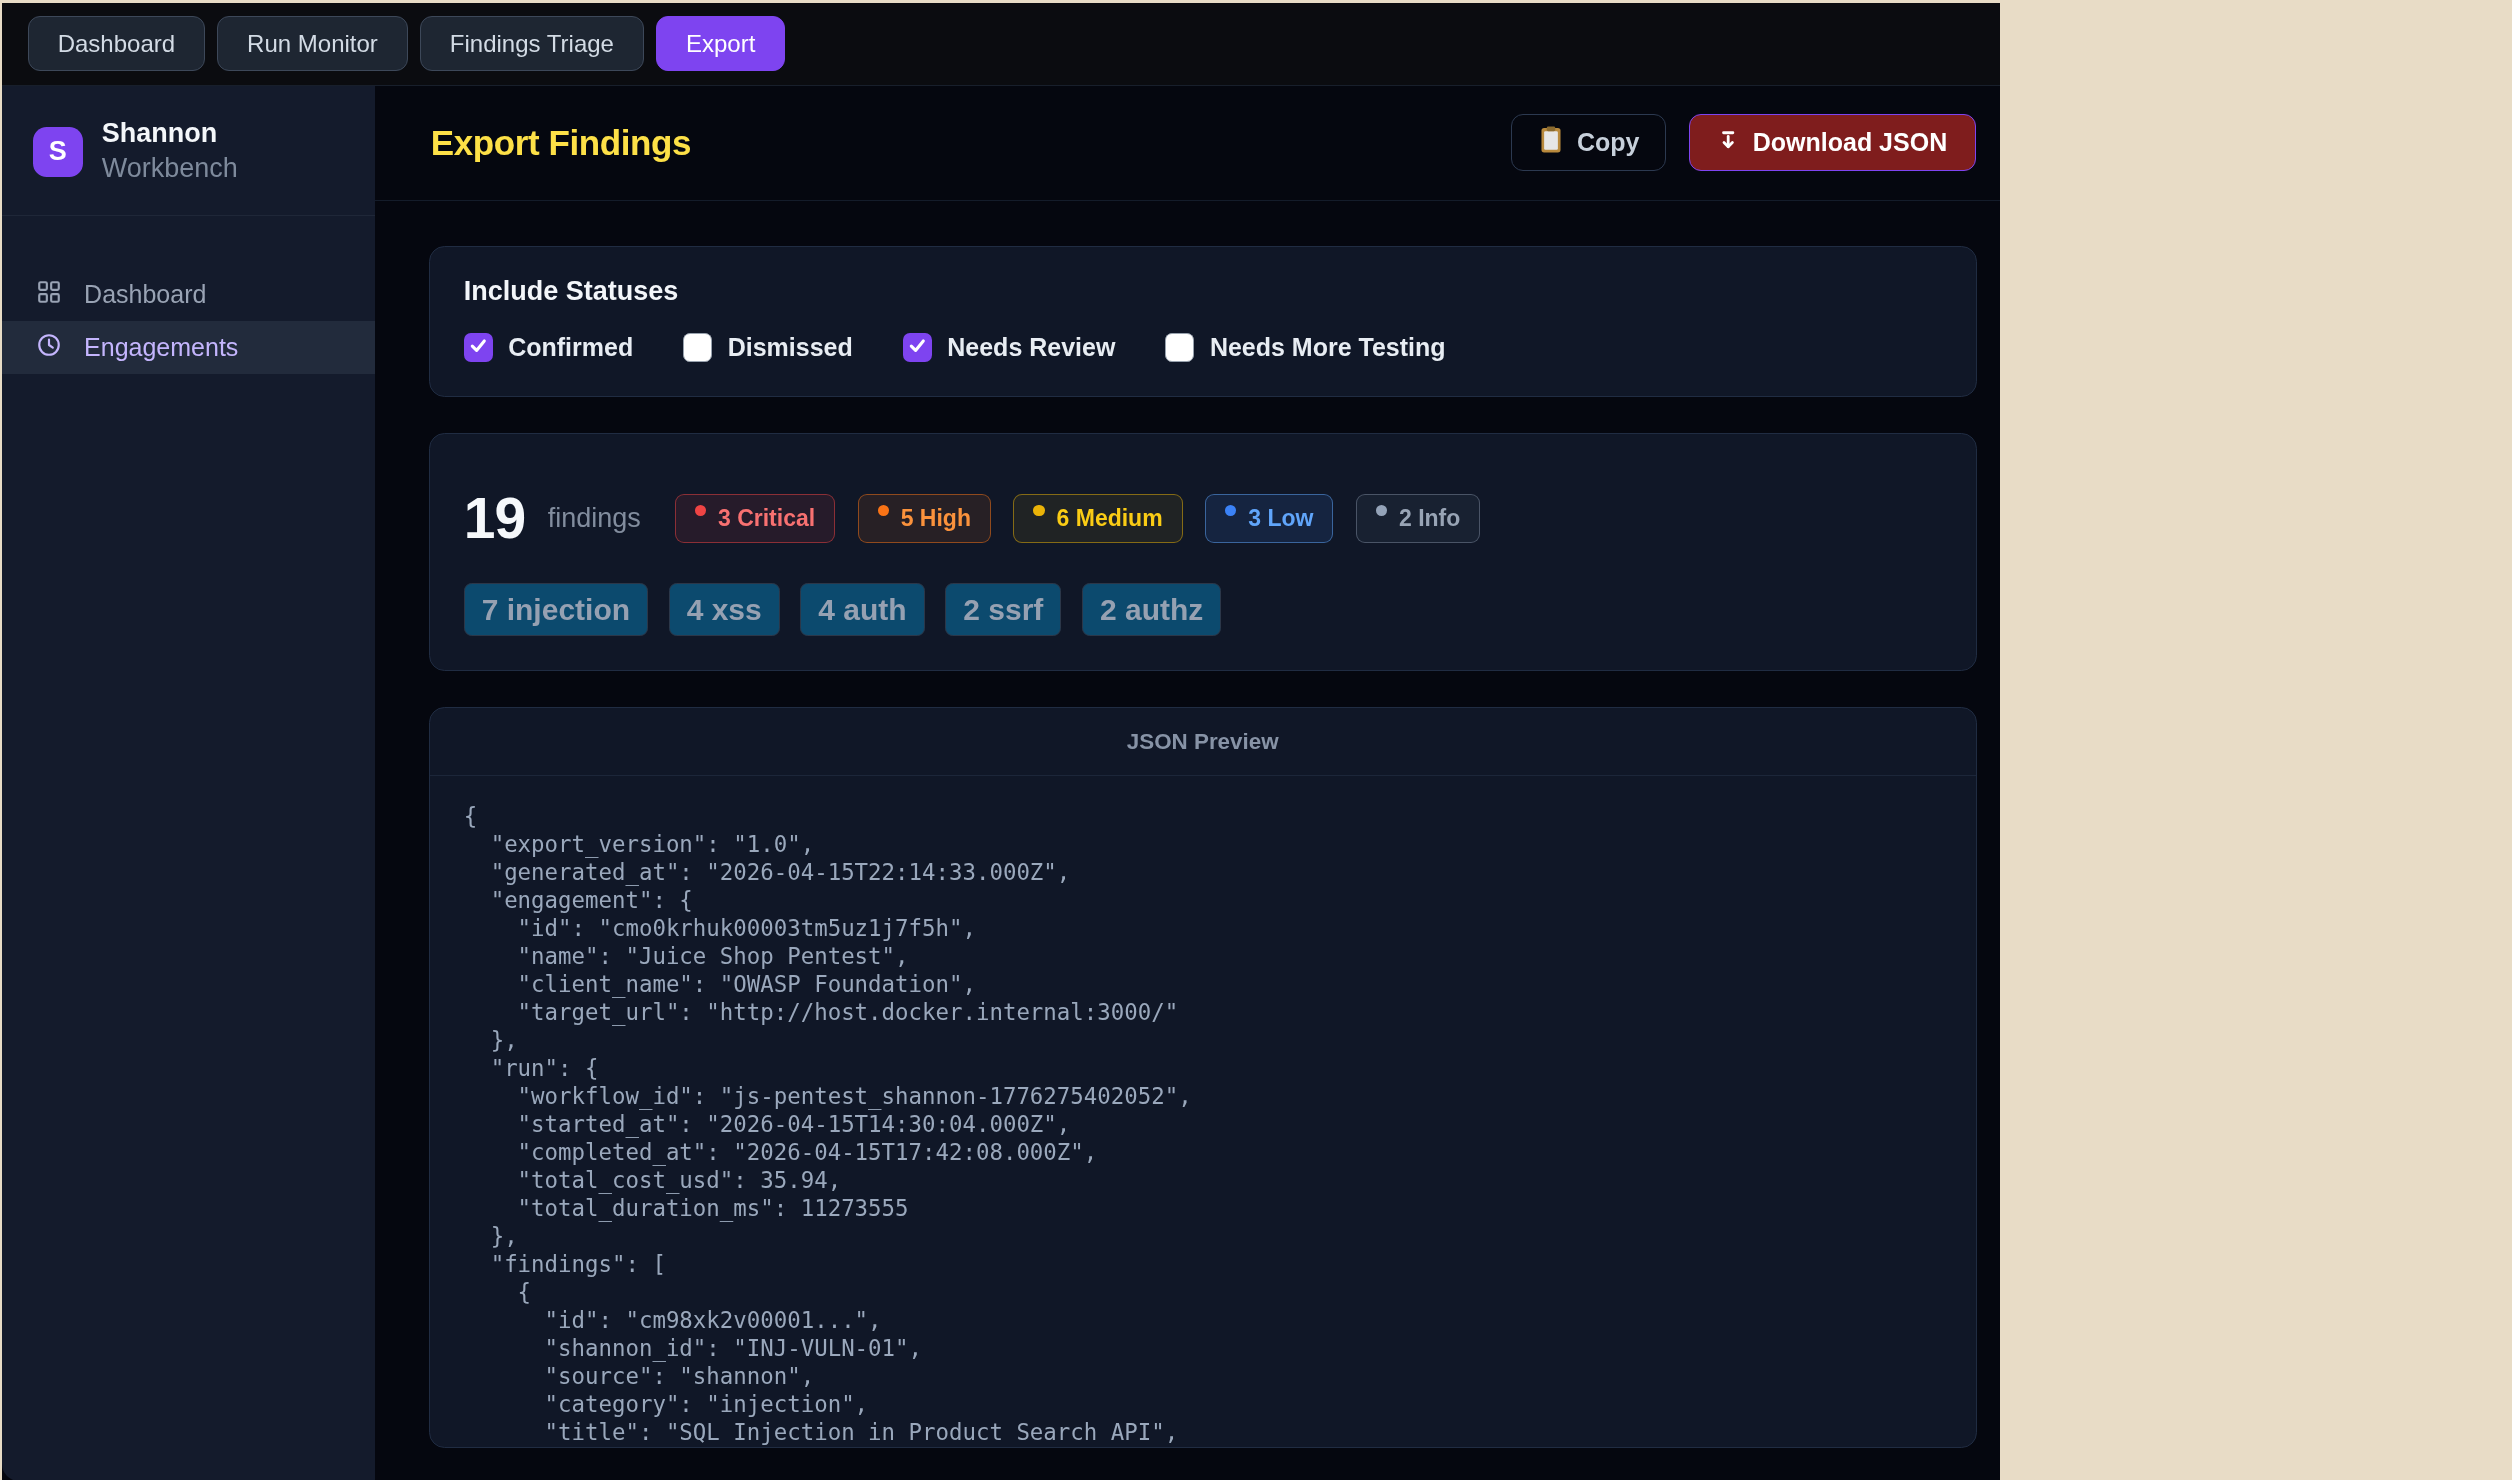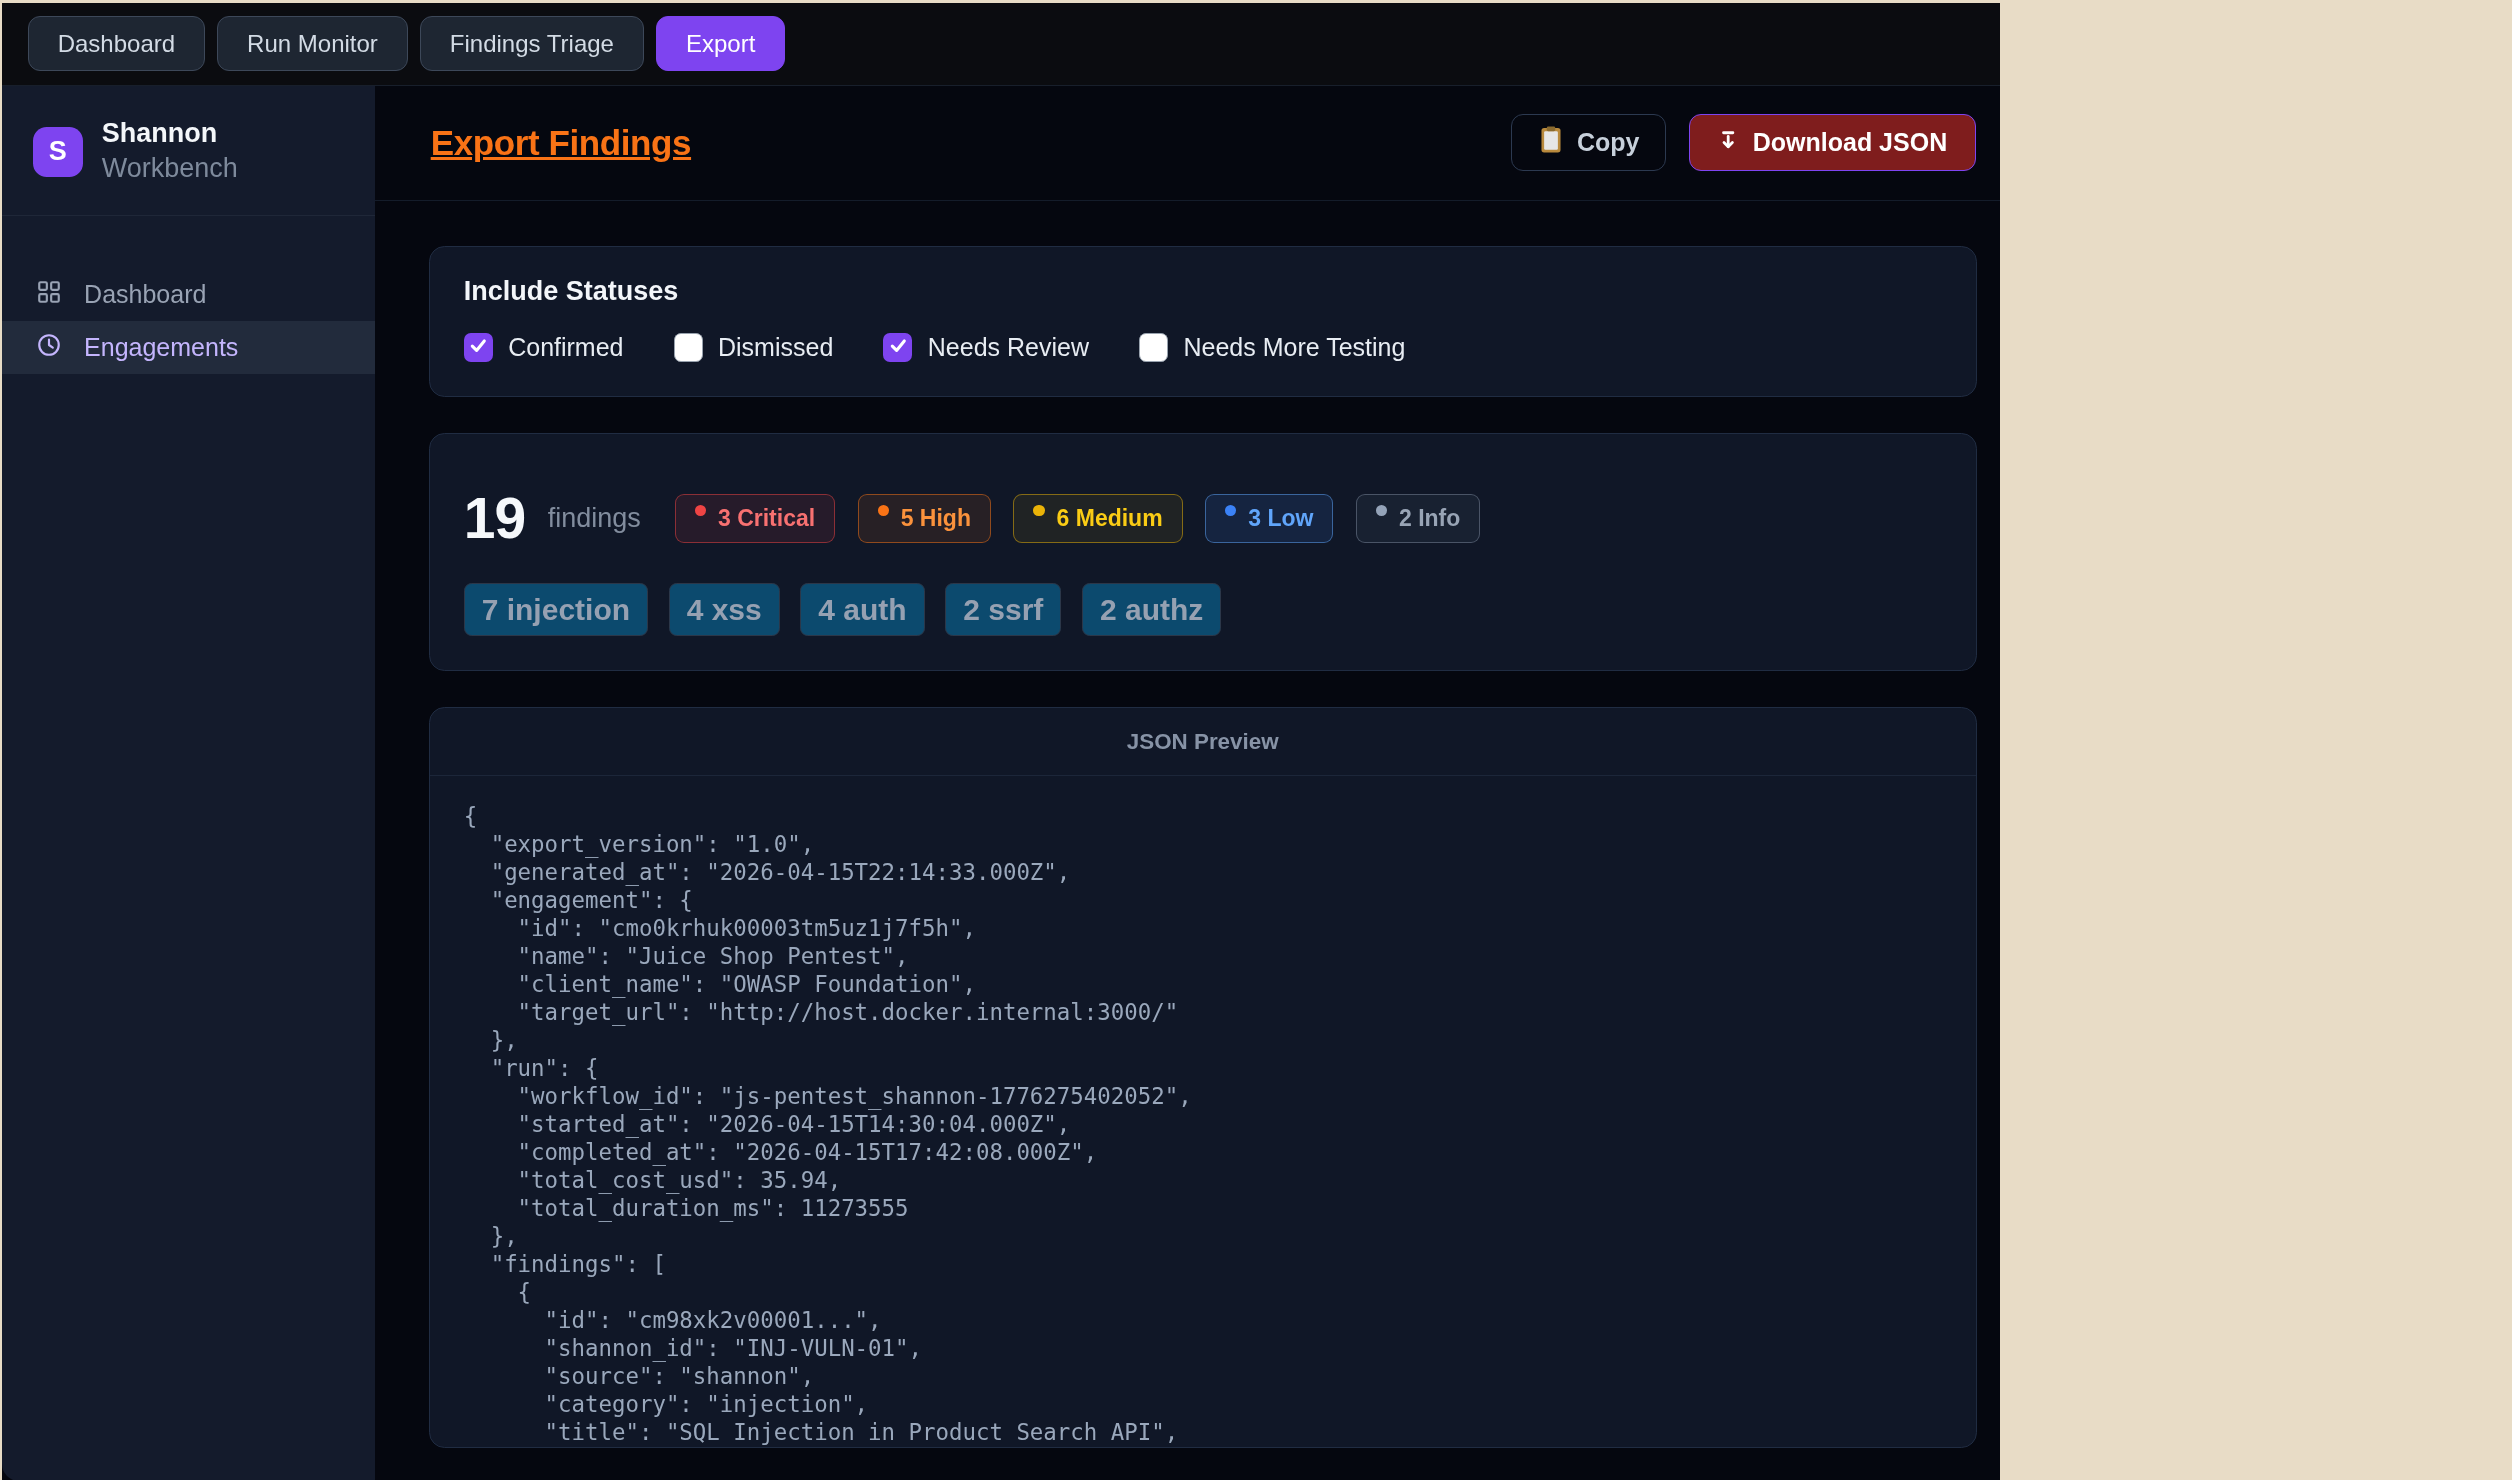--- a/index.html
+++ b/index.html
@@ -32,40 +32,40 @@
   .nav { margin-top:52px; display:flex; flex-direction:column; }
   .nav-item { height:53px; display:flex; align-items:center; gap:22.4px; padding-left:34px;
               color:#99a3b4; font-size:25px; font-weight:500; cursor:pointer; }
   .nav-item.selected { background:#222b3c; color:#c4b5fd; }
   .nav-item svg { flex:0 0 auto; }
 
   
   .main { flex:1; min-width:0; background:#05070f; display:flex; flex-direction:column; }
   .main-header { height:115px; flex:0 0 115px; display:flex; align-items:center;
                  padding:0 24px 0 56px; border-bottom:1.7px solid #141c2a; }
-  .page-title { font-size:35px; font-weight:700; color:#f97316; letter-spacing:-0.4px;text-decoration:underline; }
+  .page-title { font-size:35px; font-weight:700; color:#fde047; letter-spacing:-0.4px; }
   .header-spacer { flex:1; }
   .btn { height:57px; display:flex; align-items:center; gap:13px; border-radius:12px;
          font-size:25px; font-weight:600; cursor:pointer; }
   .btn-ghost { padding:0 26px; border:1.7px solid #2c3950; background:transparent; color:#c7d0db; }
   .btn-primary { padding:0 27.5px; background:#7f1d1d; border:1.7px solid #7e44f0; color:#ffffff; margin-left:22.4px; }
 
   .content { padding:45px 23px 0 54px; }
   .card { background:#101727; border:1.7px solid #202c42; border-radius:15.5px; }
 
   
   .card-pad { padding:29px 34px 34px; }
   .card-title { font-size:27px; font-weight:700; color:#f3f6fa; }
   .options-row { margin-top:26px; display:flex; align-items:center; gap:50px; }
   .option { display:flex; align-items:center; gap:15.5px; cursor:pointer; }
   .cbox { width:29px; height:29px; border-radius:6.9px; flex:0 0 auto;
           display:flex; align-items:center; justify-content:center; }
   .cbox.checked { background:#7e44f0; }
   .cbox.unchecked { background:#ffffff; border:1.7px solid #98a2ae; }
-  .option-label { font-size:25px; font-weight:400; color:#e8edf3; }
+  .option-label { font-size:25px; font-weight:700; color:#e8edf3; }
 
   
   .summary-card { margin-top:36px; }
   .stats-row { margin-top:27.5px; display:flex; align-items:center; }
   .big-count { font-size:57px; font-weight:800; color:#f5f8fb; letter-spacing:-0.9px; line-height:1; }
   .count-label { font-size:27px; color:#828d9e; margin-left:22.4px; }
   .badges { display:flex; align-items:center; gap:22.4px; margin-left:34px; }
   .badge { display:flex; align-items:flex-start; gap:12px; padding:10.3px 19px; border-radius:9px;
            font-size:23px; font-weight:700; border:1.7px solid transparent; }
   .dot { width:11.2px; height:11.2px; border-radius:50%; }

